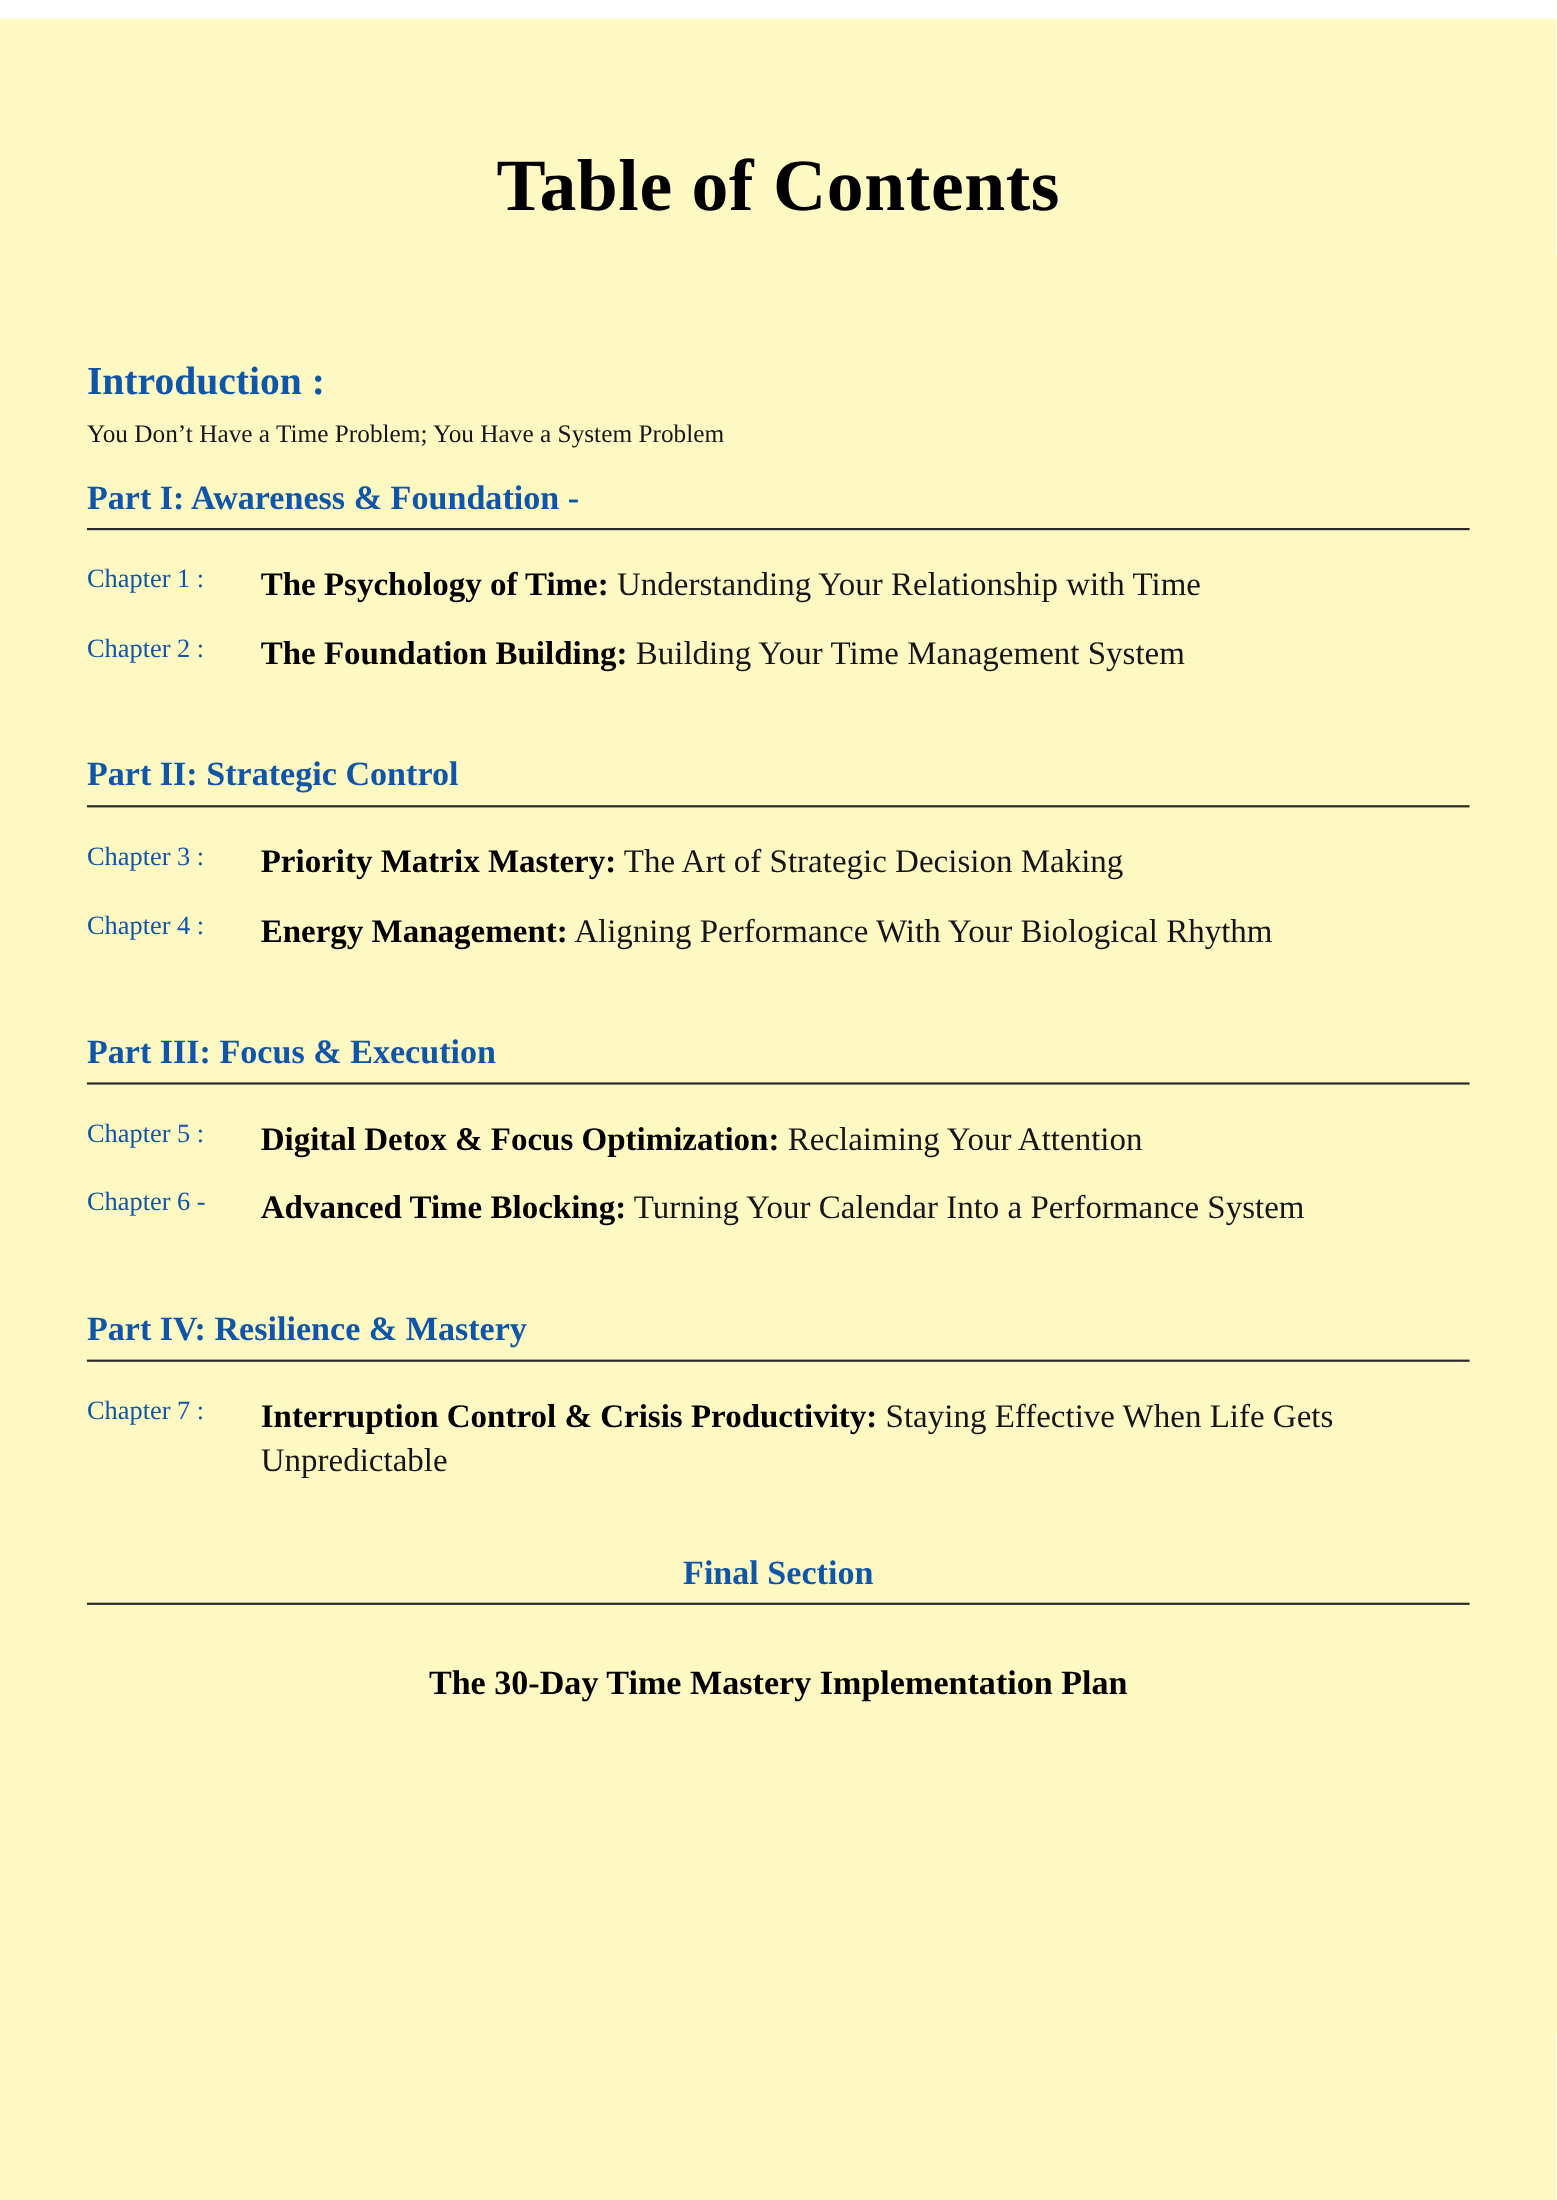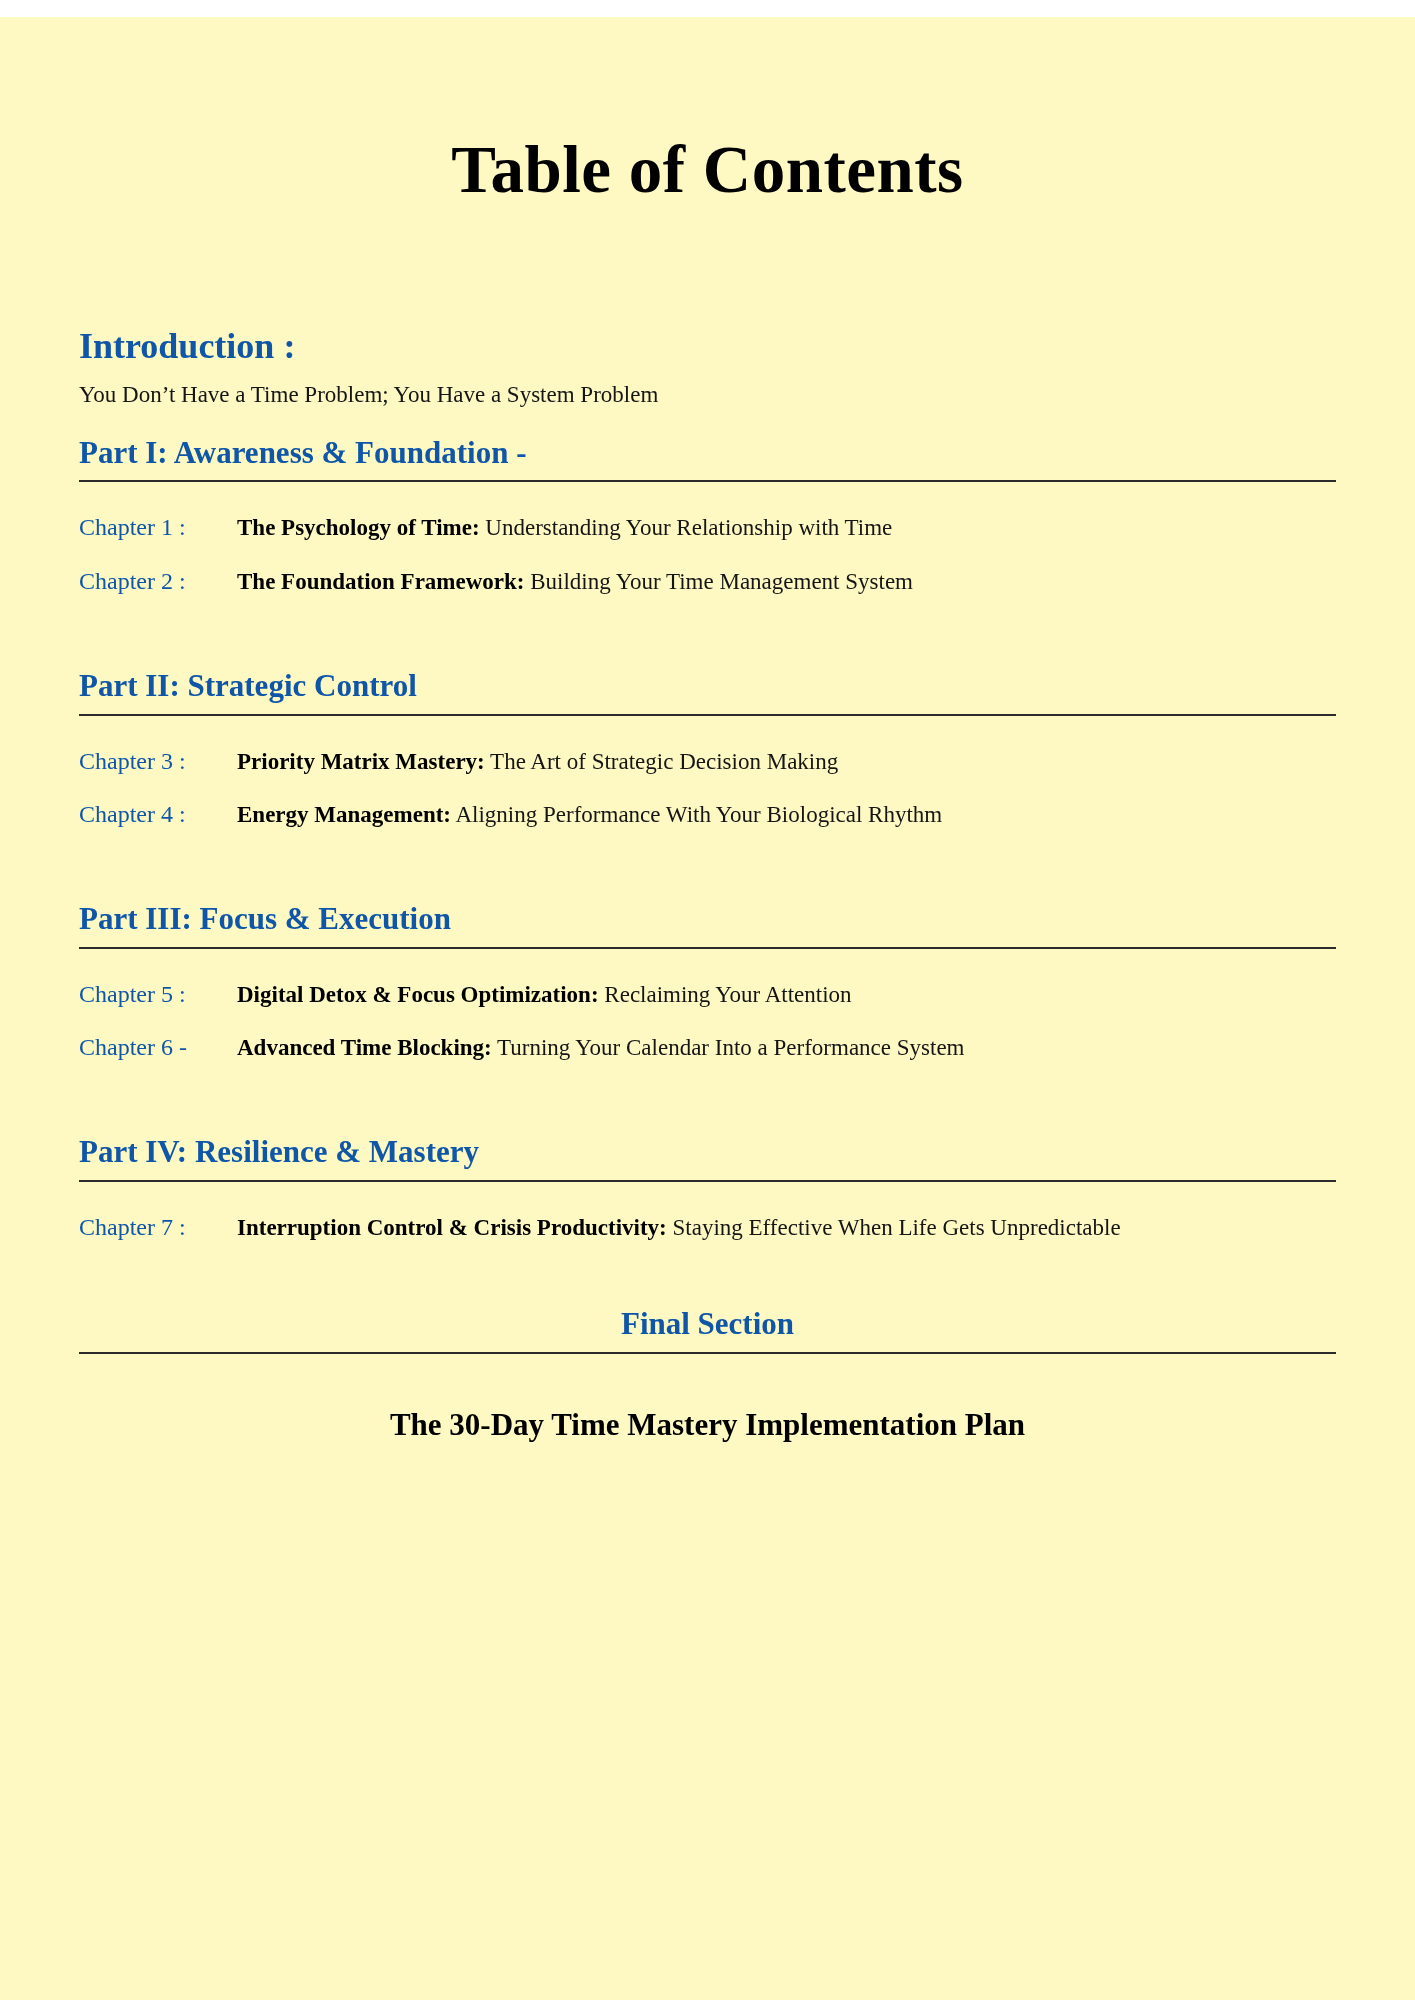--- a/index.html
+++ b/index.html
@@ -90,21 +90,21 @@
     min-width: 148px;
     font-size: 24px;
     font-weight: normal;
     color: #0f56a8;
     line-height: 1.3;
     white-space: nowrap;
     padding-right: 10px;
   }
   .chapter-text {
     flex: 1 1 auto;
-    font-size: 23px;
+    font-size: 30px;
     color: #151515;
     line-height: 1.35;
   }
   .chapter-title {
     font-weight: bold;
     color: #000000;
   }
   .chapter-sub {
     font-weight: normal;
     color: #151515;
@@ -142,21 +142,21 @@
     <div class="chapters">
       <div class="chapter-row">
         <span class="chapter-label">Chapter 1 :</span>
         <span class="chapter-text">
           <span class="chapter-title">The Psychology of Time:</span><span class="chapter-sub"> Understanding Your Relationship with Time</span>
         </span>
       </div>
       <div class="chapter-row">
         <span class="chapter-label">Chapter 2 :</span>
         <span class="chapter-text">
-          <span class="chapter-title">The Foundation Framework:</span><span class="chapter-sub"> Building Your Time Management System</span>
+          <span class="chapter-title">The Foundation Building:</span><span class="chapter-sub"> Building Your Time Management System</span>
         </span>
       </div>
     </div>
   </div>
 
   <div class="part spaced">
     <h2 class="part-heading">Part II: Strategic Control</h2>
     <hr class="part-rule">
     <div class="chapters">
       <div class="chapter-row">

